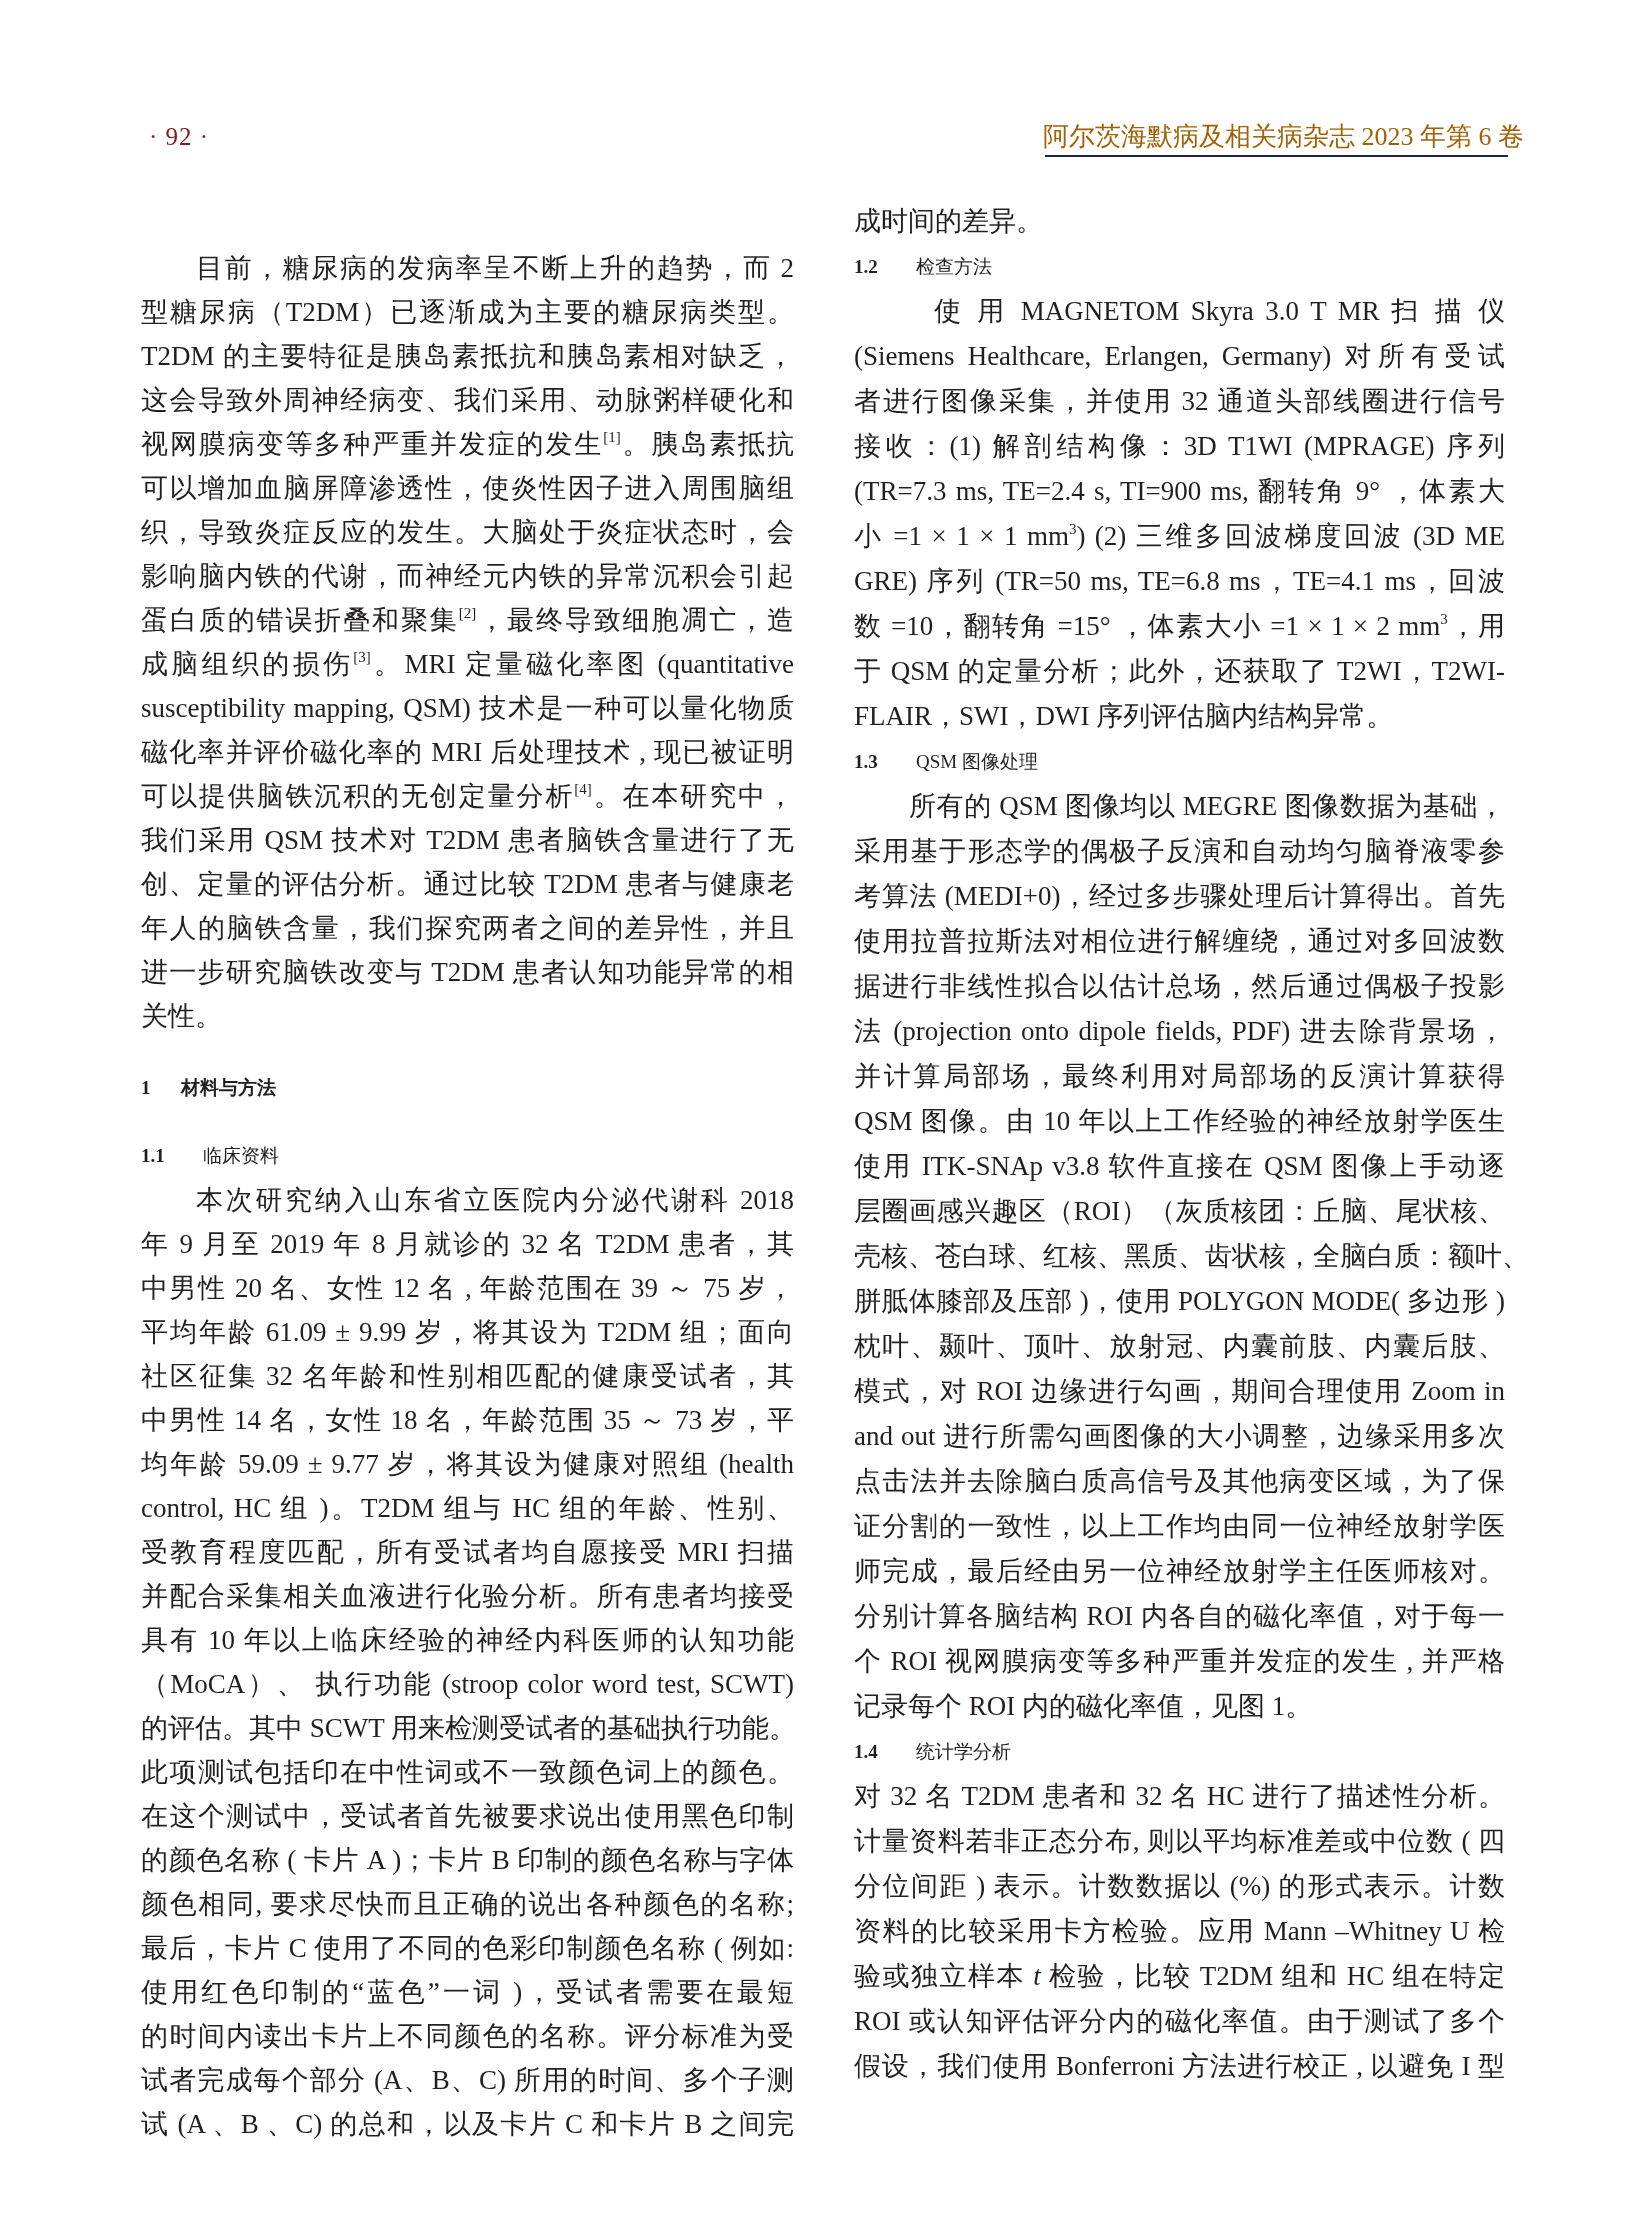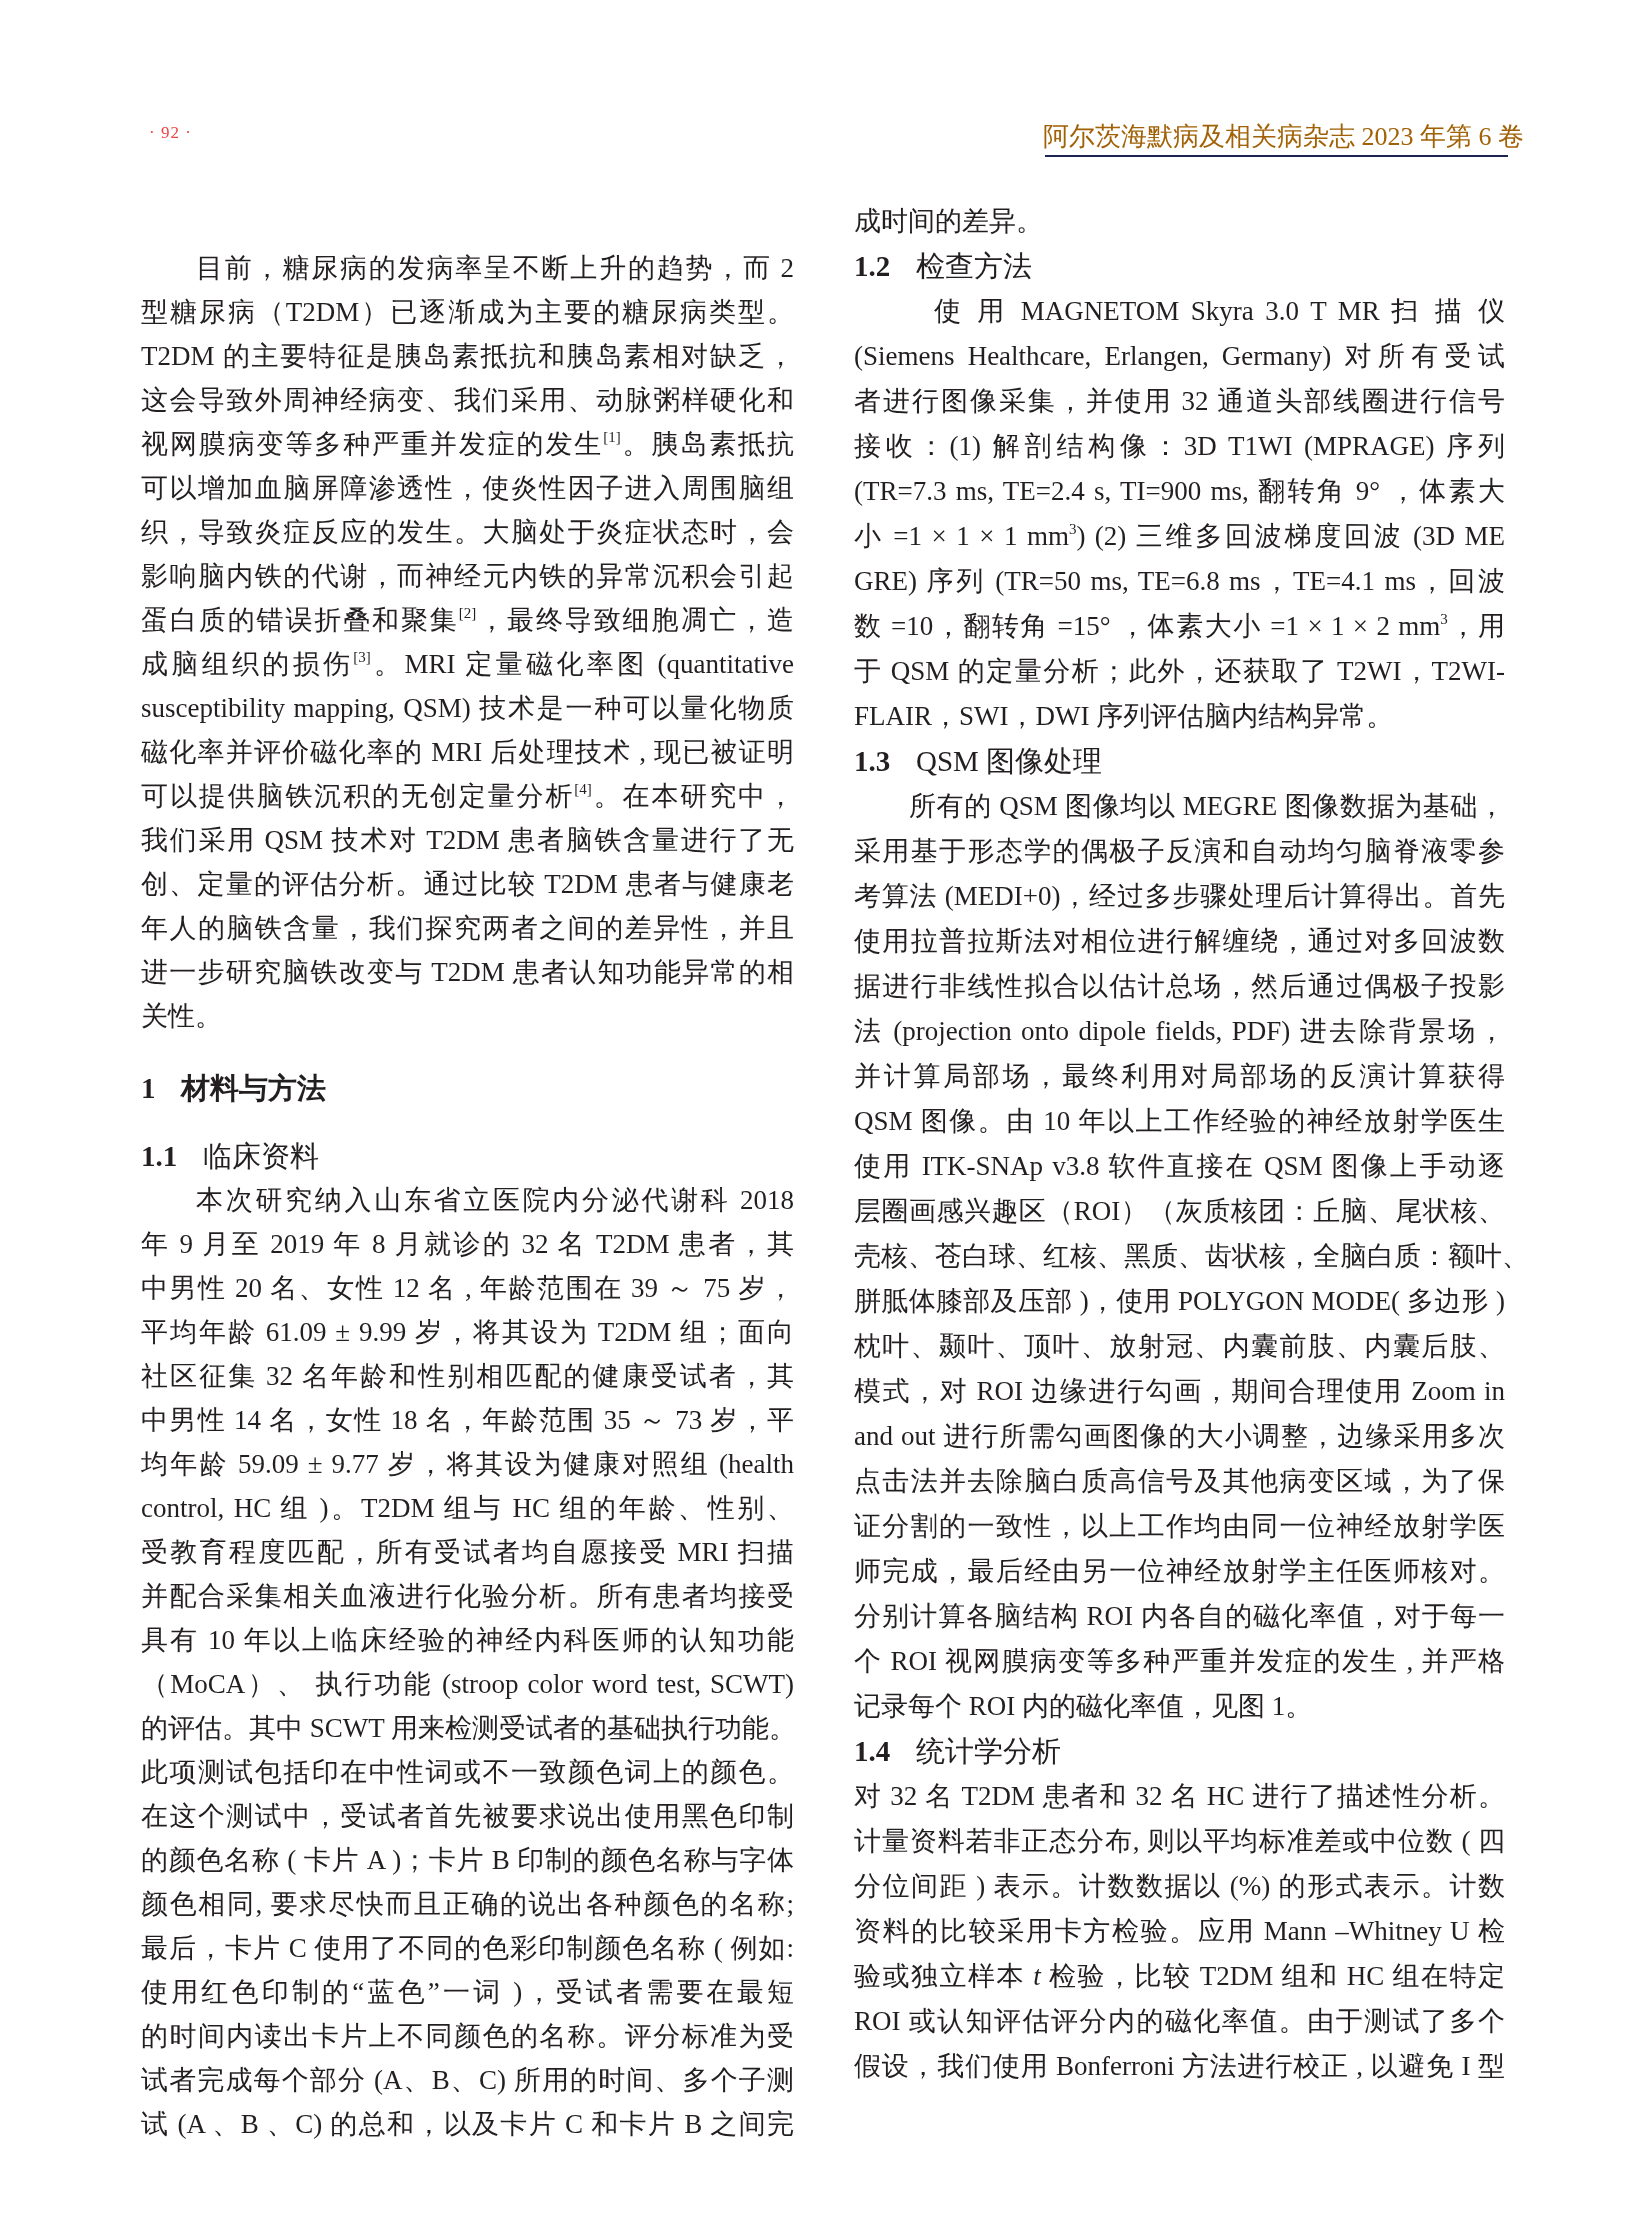--- a/index.html
+++ b/index.html
@@ -1,29 +1,29 @@
 <!DOCTYPE html>
 <html><head>
 <meta charset="utf-8">
 <style>
   html, body { margin: 0; padding: 0; background: #ffffff; }
   body { width: 1646px; height: 2233px; position: relative; overflow: hidden;
          font-family: "Liberation Serif", "DejaVu Serif", serif; color: #231f20; }
-  .page-number { position: absolute; left: 149px; top: 123px; font-size: 17px; color: #ef4444; letter-spacing: 1px; }
+  .page-number { position: absolute; left: 149px; top: 123px; font-size: 25px; color: #7f1d1d; letter-spacing: 1px; }
   .running-header { position: absolute; left: 1043px; top: 119px; width: 468px; font-size: 26px; color: #a16207; text-align: right; white-space: nowrap; }
   .header-rule { position: absolute; left: 1045px; top: 155px; width: 463px; height: 2px; background: #1c2552; }
   .col { position: absolute; top: 199px; }
   .col-left { left: 141px; width: 653px; margin-top: 47px; }
   .col-right { left: 854px; width: 651px; }
   .line { font-size: 27px; height: 44px; line-height: 44px; white-space: nowrap; text-align: justify; text-align-last: justify; overflow: visible; }
   .col-right .line { height: 45px; line-height: 45px; }
   .line.last { text-align-last: left; }
   .line.indent { padding-left: 55px; }
   .line.indent-wide { padding-left: 80px; }
-  .heading { font-size: 29px; text-align-last: left; }
+  .heading { font-size: 19px; text-align-last: left; }
   .heading .num { font-weight: bold; display: inline-block; }
   .heading.h1 .num { width: 40px; }
   .heading.h2 .num { width: 62px; }
   .heading.h1 .title { font-weight: bold; }
   .gap-before-h1 { margin-top: 28px; }
   .gap-after-h1 { margin-top: 24px; }
   sup { font-size: 15px; line-height: 0; vertical-align: 11px; }
   .it { font-style: italic; }
 </style>
 </head>

